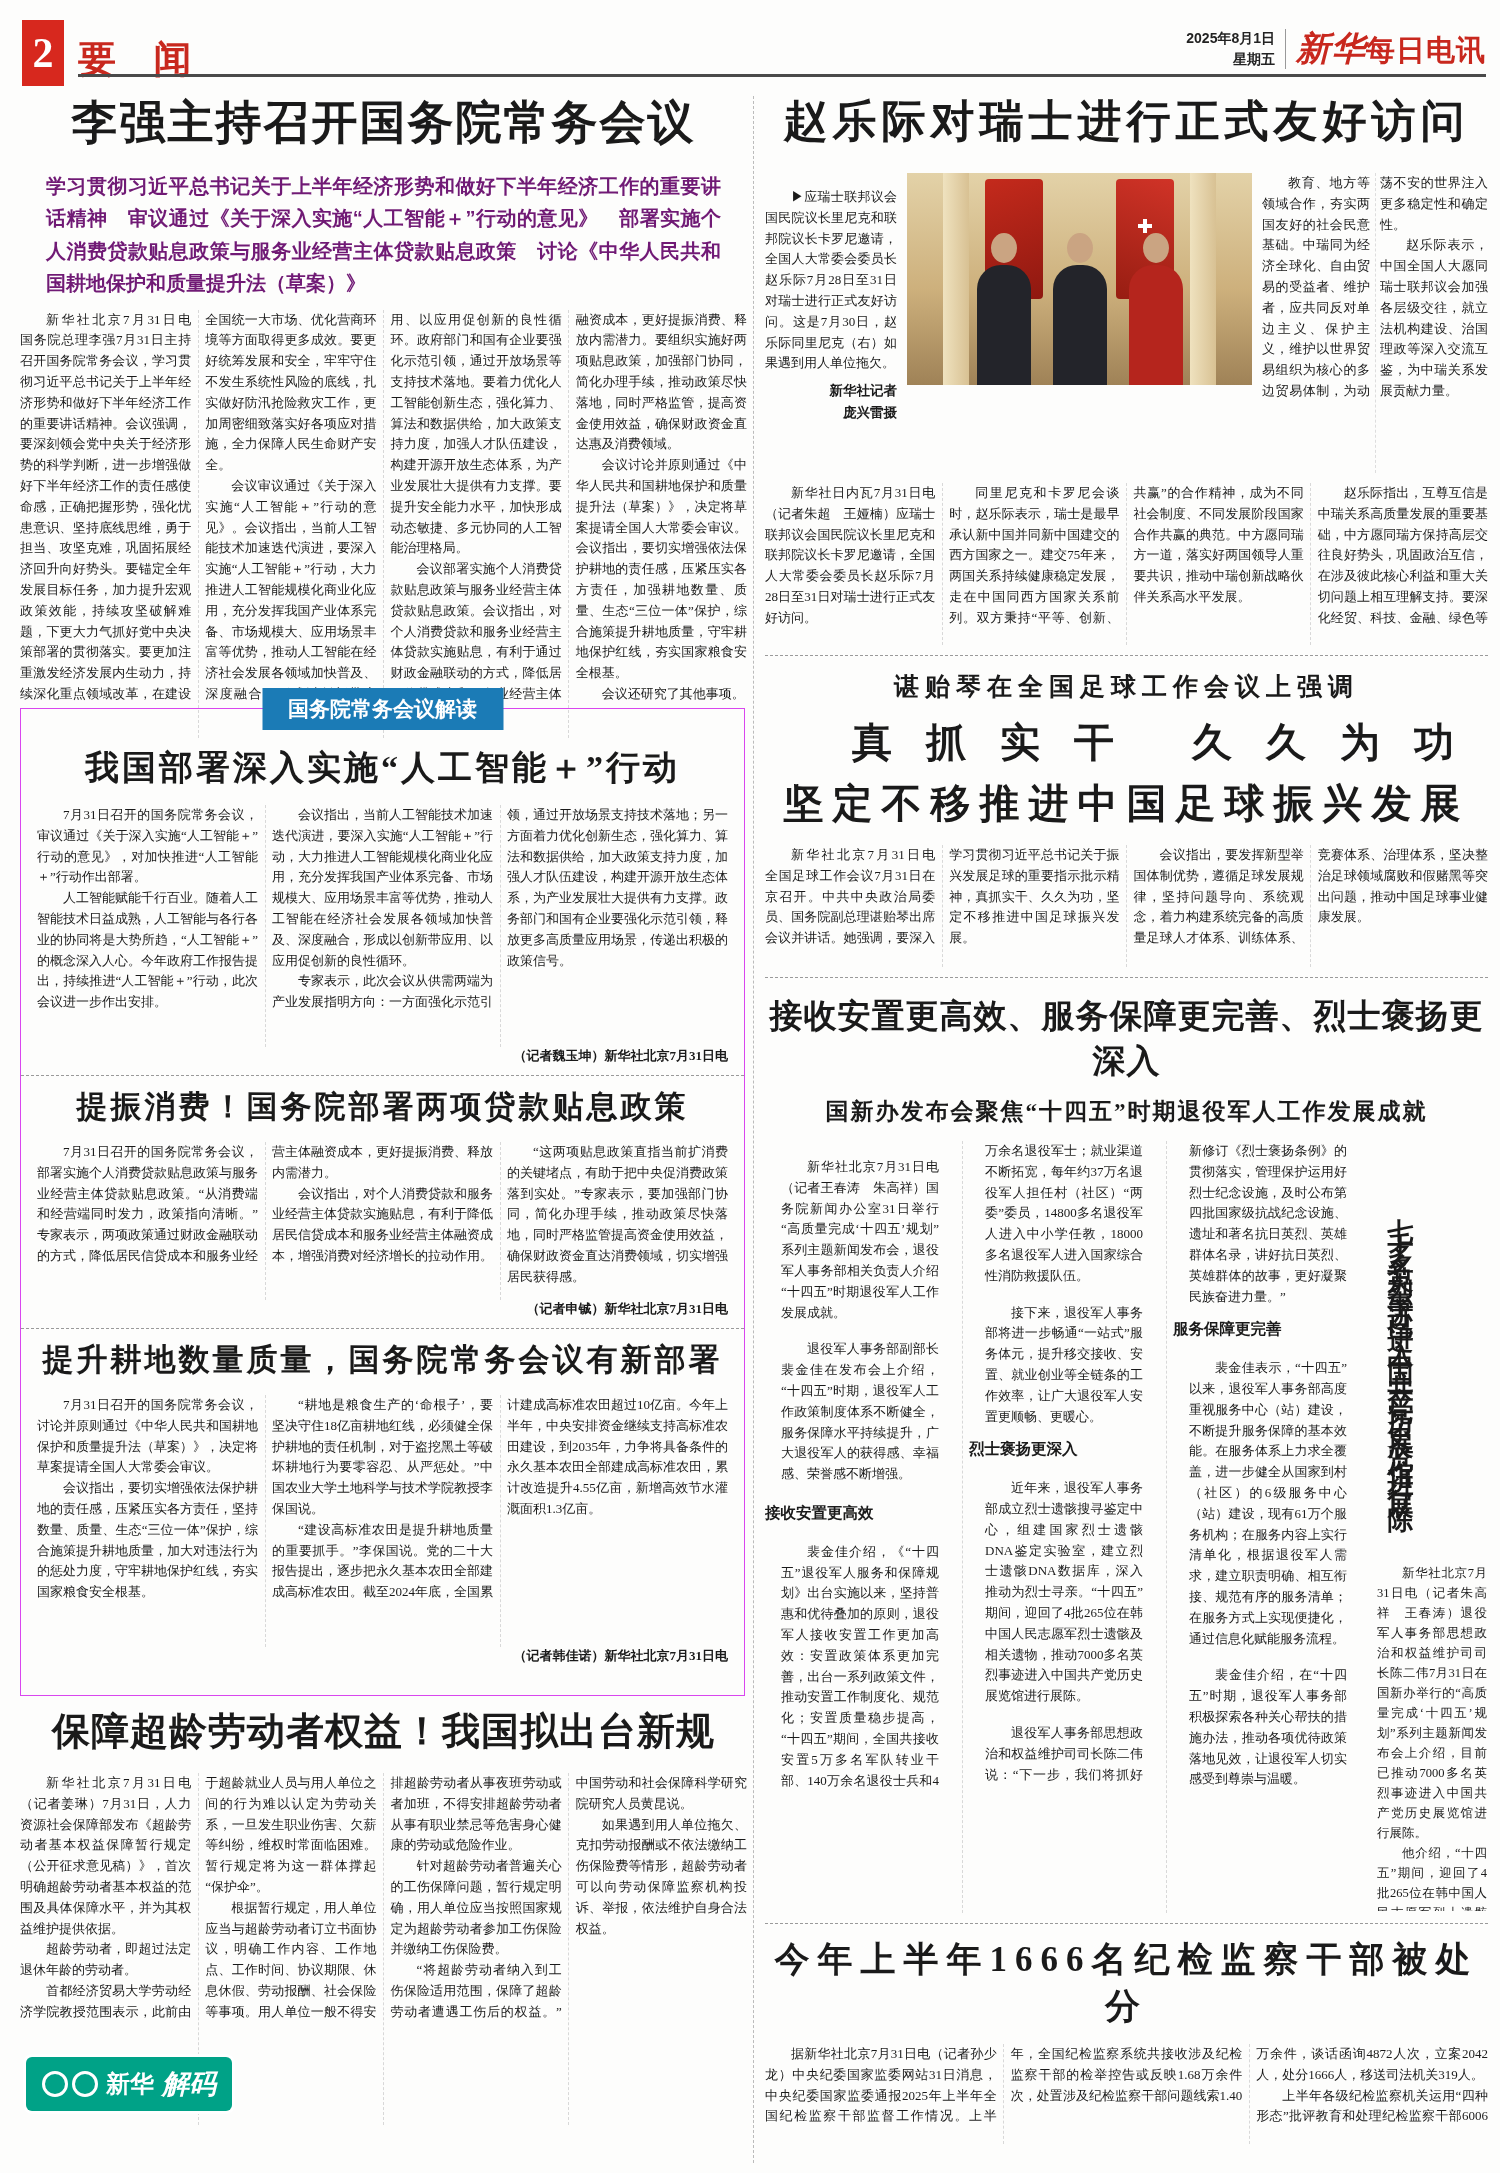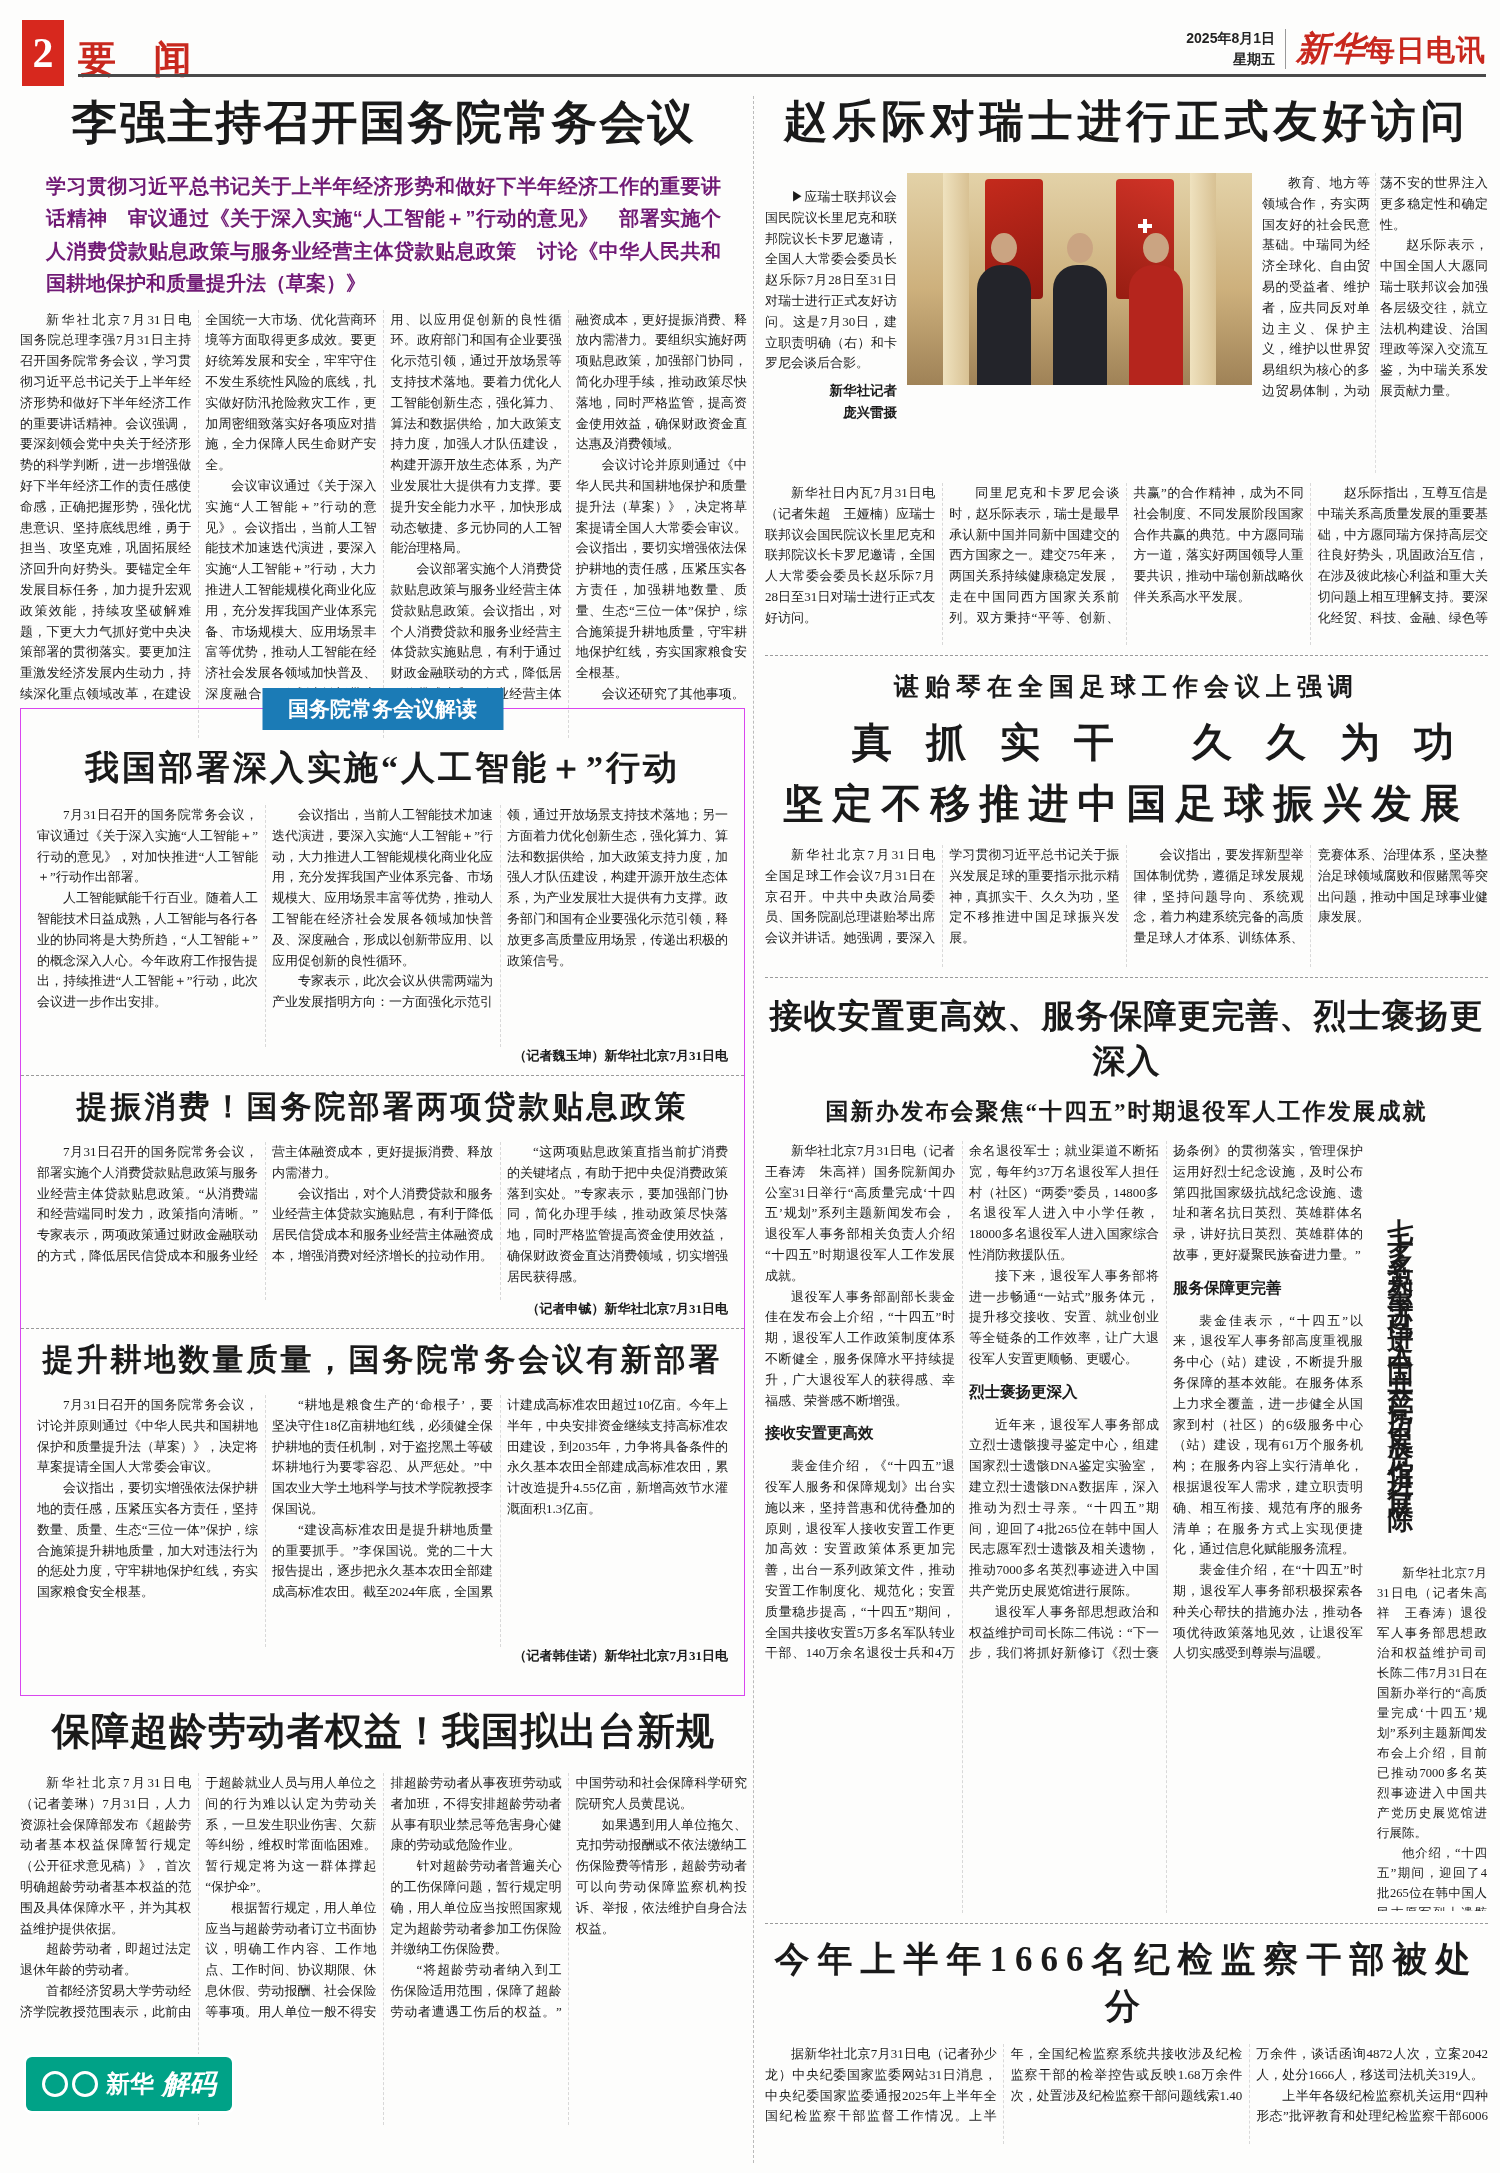--- a/index.html
+++ b/index.html
@@ -75,21 +75,21 @@
   .fb-kicker{font-size:25px;font-weight:bold;text-align:center;letter-spacing:6px;margin-top:14px;}
   .fb-h1{font-size:40px;font-weight:bold;text-align:right;letter-spacing:34px;text-indent:34px;margin-top:12px;}
   .fb-h2{font-size:40px;font-weight:bold;text-align:center;letter-spacing:9px;margin-top:6px;}
   .fb-body{height:122px;column-count:4;margin-top:14px;}
   
   .vt-head{font-size:33px;font-weight:bold;text-align:center;letter-spacing:1px;margin-top:16px;}
   .vt-sub{font-size:23px;font-weight:bold;text-align:center;letter-spacing:2px;margin-top:12px;}
   .vt-row{display:flex;gap:14px;margin-top:14px;}
   .vt-flow{width:598px;height:772px;column-count:3;font-size:13px;line-height:1.6;text-align:justify;
            column-gap:14px;column-rule:1px dashed #d8d8d8;overflow:hidden;}
-  .vt-flow p{margin:0;text-indent:2em;}
+  .vt-flow p{margin:16px;text-indent:2em;}
   .vt-flow h4{margin:10px 0;font-size:15.5px;font-family:"Liberation Sans",sans-serif;break-inside:avoid;}
   
   .mt{width:110px;}
   .mt-vhead{height:408px;writing-mode:vertical-rl;font-size:26px;font-weight:bold;letter-spacing:12px;
             display:flex;justify-content:center;padding-top:6px;box-sizing:border-box;}
   .mt-vhead div{margin:0 6px;}
   .mt-body{height:348px;font-size:12.5px;line-height:1.6;text-align:justify;overflow:hidden;margin-top:14px;}
   .mt-body p{margin:0;text-indent:2em;}
   
   .dc-head{font-size:35px;font-weight:bold;text-align:center;letter-spacing:8px;margin-top:12px;}
@@ -187,21 +187,21 @@
       <span class="logo-t2">解码</span>
     </div>
   </div>
 
   <div class="colR">
 
     <article>
       <h1 class="b-head">赵乐际对瑞士进行正式友好访问</h1>
       <div class="b-photo-row">
         <div class="b-caption">
-          <p class="cap">▶应瑞士联邦议会国民院议长里尼克和联邦院议长卡罗尼邀请，全国人大常委会委员长赵乐际7月28日至31日对瑞士进行正式友好访问。这是7月30日，建立职责明确（右）和卡罗尼会谈后合影。</p>
+          <p class="cap">▶应瑞士联邦议会国民院议长里尼克和联邦院议长卡罗尼邀请，全国人大常委会委员长赵乐际7月28日至31日对瑞士进行正式友好访问。这是7月30日，赵乐际同里尼克（右）如果遇到用人单位拖欠。</p>
           <div class="b-credit">
             <div>新华社记者</div>
             <div>庞兴雷摄</div>
           </div>
         </div>
         <div class="photo">
           <div class="col1"></div>
           <div class="col2"></div>
           <div class="flag cn"></div>
           <div class="flag ch"></div>

